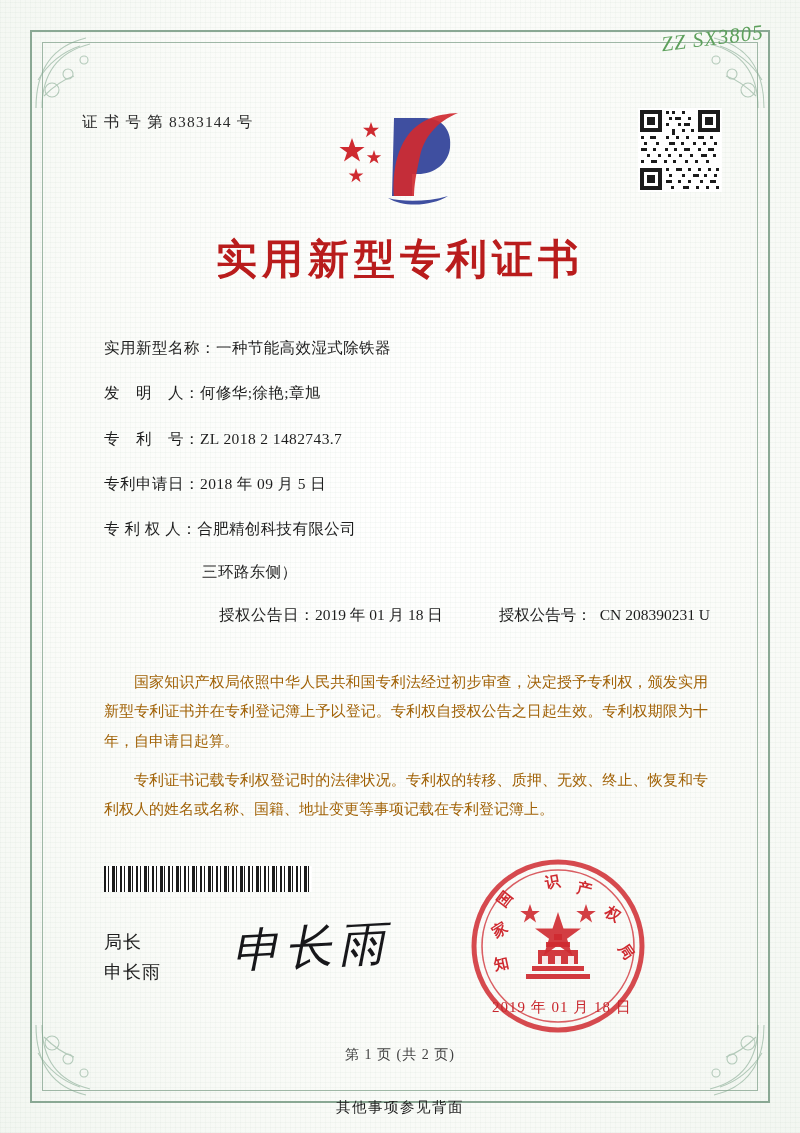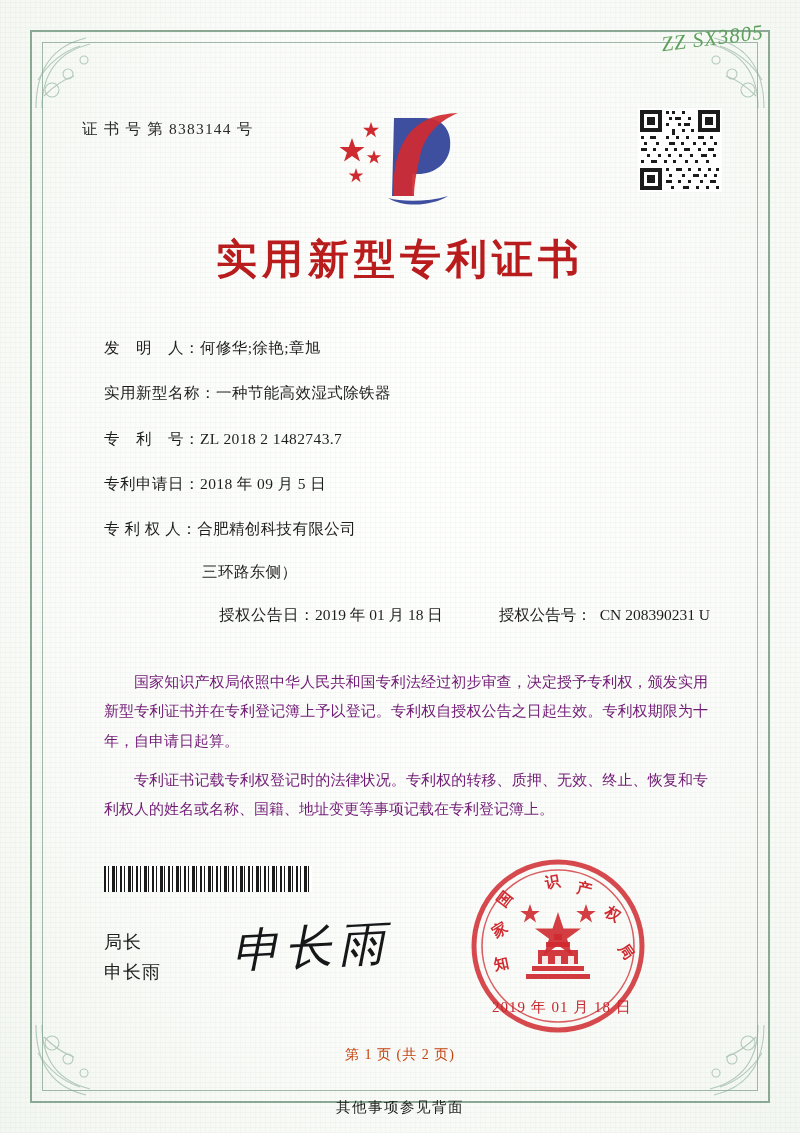--- a/index.html
+++ b/index.html
@@ -59,21 +59,21 @@
     color: #5da05c;
     transform: rotate(-7deg);
     letter-spacing: 1px;
     font-style: italic;
     white-space: nowrap;
   }
 
   .cert-no {
     position: absolute;
     left: 82px;
-    top: 119px;
+    top: 112px;
     font-size: 15.5px;
     color: #2a2a2a;
     letter-spacing: 1.2px;
   }
 
   .logo {
     position: absolute;
     left: 332px;
     top: 104px;
     width: 130px;
@@ -132,21 +132,21 @@
     margin-top: 20px;
     letter-spacing: 0.4px;
   }
 
   .paragraphs {
     position: absolute;
     left: 104px;
     right: 92px;
     top: 668px;
     font-size: 15px;
-    color: #701a75;
+    color: #a16207;
     line-height: 1.95;
   }
   .paragraphs p {
     margin: 0 0 10px 0;
     text-indent: 30px;
     text-align: justify;
   }
 
   .barcode {
     position: absolute;
@@ -200,21 +200,21 @@
     letter-spacing: 1px;
     white-space: nowrap;
   }
 
   .page-number {
     position: absolute;
     left: 0; right: 0;
     top: 1046px;
     text-align: center;
     font-size: 14px;
-    color: #c2410c;
+    color: #404040;
     letter-spacing: 1px;
   }
   .footer-note {
     position: absolute;
     left: 0; right: 0;
     top: 1098px;
     text-align: center;
     font-size: 14.5px;
     color: #1d1d1d;
     letter-spacing: 1.5px;
@@ -372,27 +372,27 @@
         <rect x="68" y="78" width="3" height="3"></rect>
         <rect x="78" y="78" width="3" height="3"></rect>
     </g>
   </svg>
 
   <div class="title">实用新型专利证书</div>
 
   <div class="fields">
 
     <div class="field-row">
+      <span class="field-label">实用新型名称：</span>
+      <span class="field-value">一种节能高效湿式除铁器</span>
+    </div>
+
+    <div class="field-row">
       <span class="field-label">发　明　人：</span>
       <span class="field-value">何修华;徐艳;章旭</span>
-    </div>
-
-    <div class="field-row">
-      <span class="field-label">实用新型名称：</span>
-      <span class="field-value">一种节能高效湿式除铁器</span>
     </div>
 
     <div class="field-row">
       <span class="field-label">专　利　号：</span>
       <span class="field-value">ZL 2018 2 1482743.7</span>
     </div>
 
     <div class="field-row">
       <span class="field-label">专利申请日：</span>
       <span class="field-value">2018 年 09 月 5 日</span>

